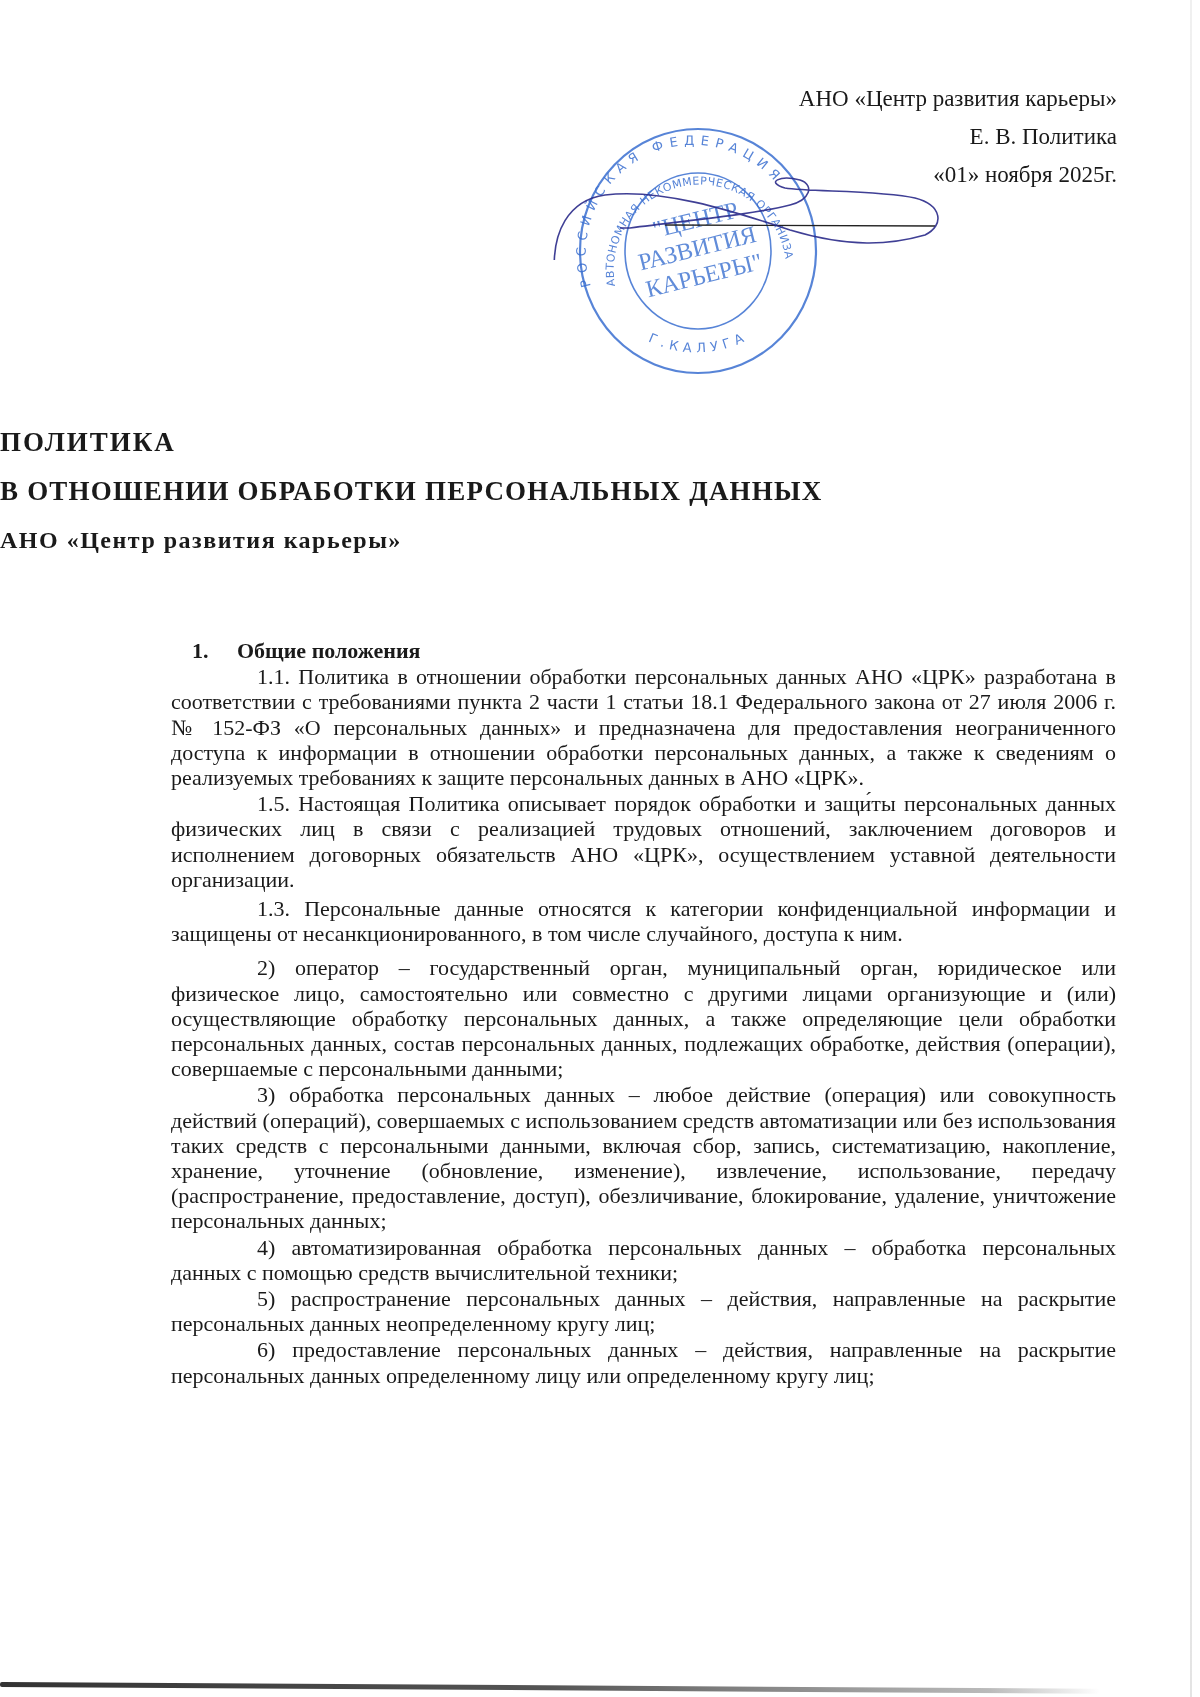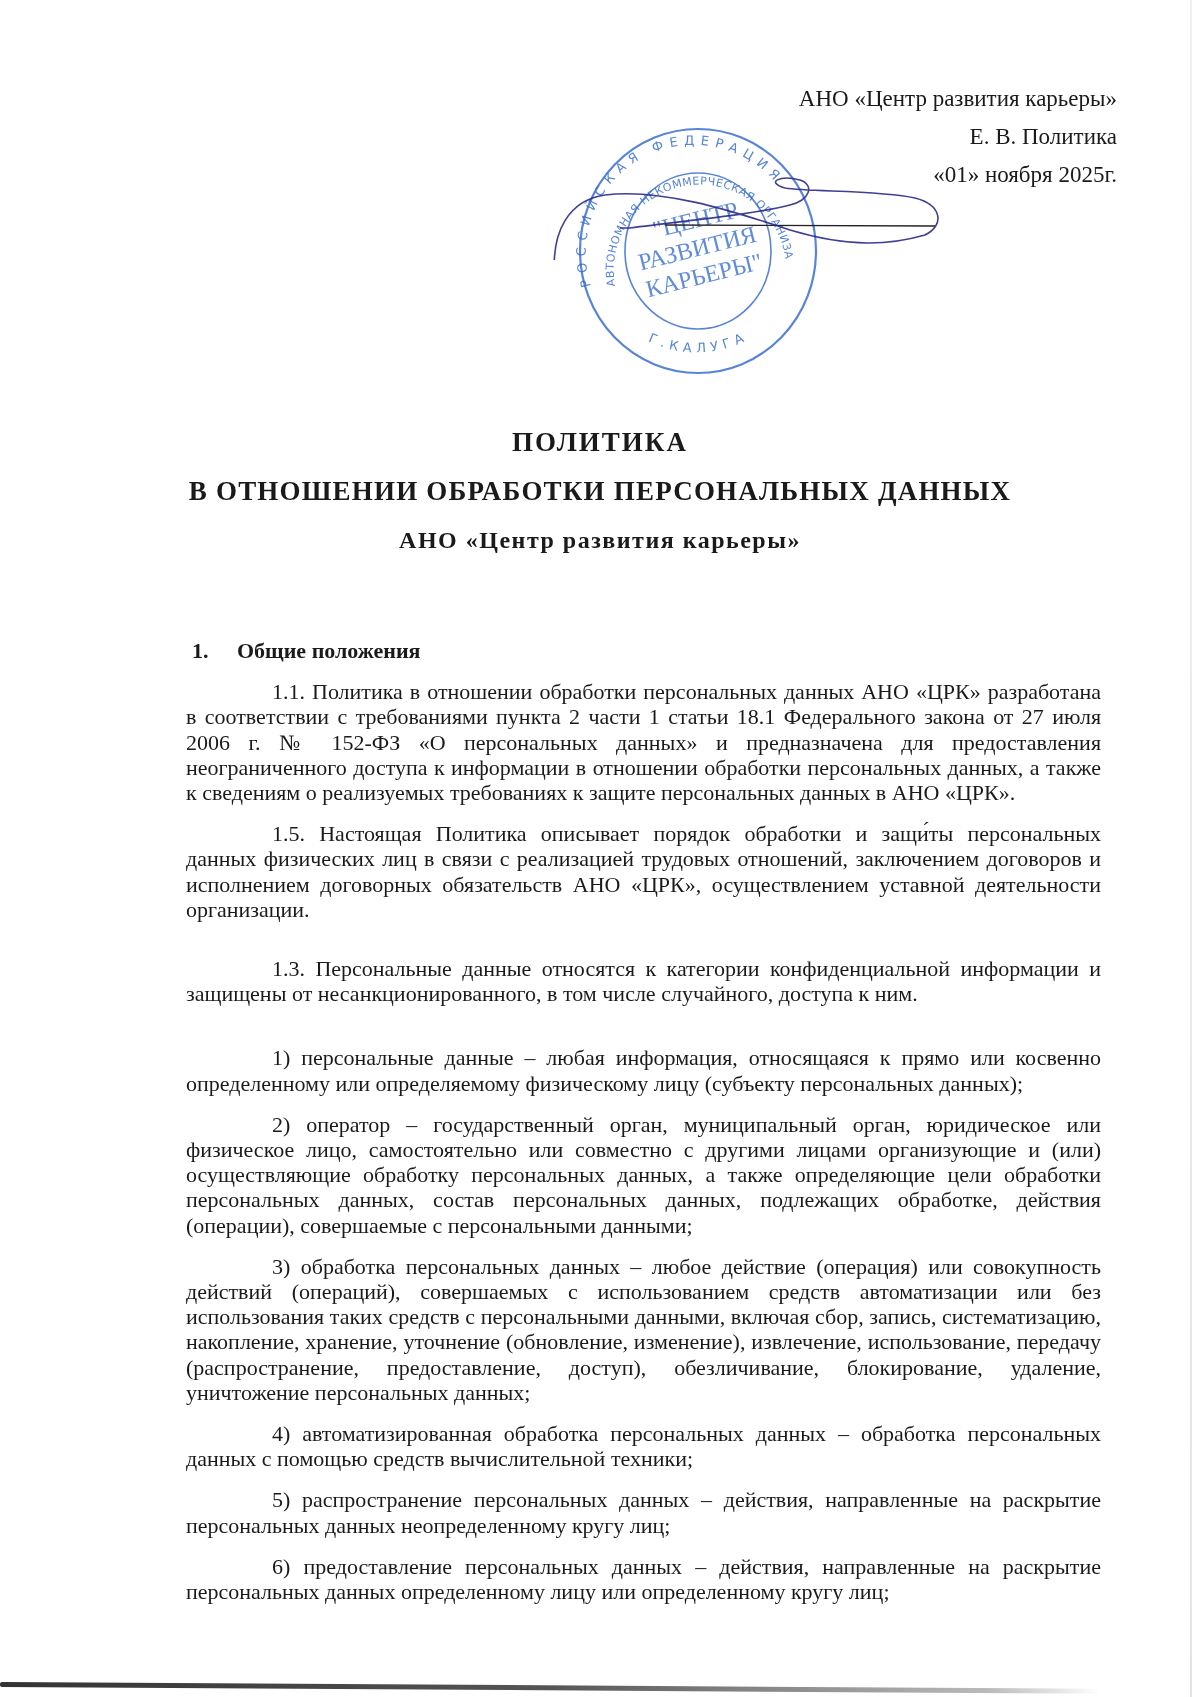--- a/index.html
+++ b/index.html
@@ -11,29 +11,29 @@
     .scan-line { position: absolute; left: 0; top: 1682px; width: 1100px; height: 5px;
       background: linear-gradient(90deg, #333 0%, #555 50%, #bbb 90%, rgba(200,200,200,0) 100%);
       transform: rotate(0.35deg); transform-origin: left center; border-radius: 2px; }
 
     .approval { position: absolute; right: 83px; top: 80px; text-align: right; font-size: 23px; line-height: 38px; }
     .approval .head { font-weight: bold; }
 
     .stamp { position: absolute; left: 553px; top: 116px; width: 300px; height: 260px; }
     .signature { position: absolute; left: 550px; top: 170px; width: 400px; height: 90px; }
 
-    .title { position: absolute; left: 0; width: 1200px; text-align: center; font-weight: bold; }
+    .title { position: absolute; left: 0; width: 1200px; text-align: left; font-weight: bold; }
     .t1 { top: 427px; font-size: 27px; letter-spacing: 2px; }
     .t2 { top: 476px; font-size: 27px; letter-spacing: 1.2px; }
     .t3 { top: 527px; font-size: 24px; letter-spacing: 1.5px; }
 
     .body { position: absolute; left: 170px; width: 947px; top: 638px; font-size: 22px; line-height: 25.2px; }
     .section-heading { font-weight: bold; margin: 0; padding-left: 22px; }
     .section-heading .num { display: inline-block; width: 45px; }
-    p.para { margin: 16px; text-align: justify; text-indent: 86px; }
+    p.para { margin: 1px; text-align: justify; text-indent: 86px; }
     .gap { height: 7px; }
     .gap-sm { height: 2px; }
   </style>
 </head>
 <body>
 
 <div class="page-edge"></div>
 
 <svg class="stamp" viewBox="0 0 300 260">
   <defs>
@@ -74,21 +74,20 @@
 
 <div class="body">
   <div class="section-heading">
     <span class="num">1.</span><span>Общие положения</span>
   </div>
   <p class="para">1.1. Политика в отношении обработки персональных данных АНО «ЦРК» разработана в соответствии с требованиями пункта 2 части 1 статьи 18.1 Федерального закона от 27 июля 2006 г. № 152-ФЗ «О персональных данных» и предназначена для предоставления неограниченного доступа к информации в отношении обработки персональных данных, а также к сведениям о реализуемых требованиях к защите персональных данных в АНО «ЦРК».</p>
   <p class="para">1.5. Настоящая Политика описывает порядок обработки и защи́ты персональных данных физических лиц в связи с реализацией трудовых отношений, заключением договоров и исполнением договорных обязательств АНО «ЦРК», осуществлением уставной деятельности организации.</p>
   <div class="gap-sm"></div>
   <p class="para">1.3. Персональные данные относятся к категории конфиденциальной информации и защищены от несанкционированного, в том числе случайного, доступа к ним.</p>
   <div class="gap"></div>
-  <p class="para">1) персональные данные – любая информация, относящаяся к прямо или косвенно определенному или определяемому физическому лицу (субъекту персональных данных);</p>
   <p class="para">2) оператор – государственный орган, муниципальный орган, юридическое или физическое лицо, самостоятельно или совместно с другими лицами организующие и (или) осуществляющие обработку персональных данных, а также определяющие цели обработки персональных данных, состав персональных данных, подлежащих обработке, действия (операции), совершаемые с персональными данными;</p>
   <p class="para">3) обработка персональных данных – любое действие (операция) или совокупность действий (операций), совершаемых с использованием средств автоматизации или без использования таких средств с персональными данными, включая сбор, запись, систематизацию, накопление, хранение, уточнение (обновление, изменение), извлечение, использование, передачу (распространение, предоставление, доступ), обезличивание, блокирование, удаление, уничтожение персональных данных;</p>
   <p class="para">4) автоматизированная обработка персональных данных – обработка персональных данных с помощью средств вычислительной техники;</p>
   <p class="para">5) распространение персональных данных – действия, направленные на раскрытие персональных данных неопределенному кругу лиц;</p>
   <p class="para">6) предоставление персональных данных – действия, направленные на раскрытие персональных данных определенному лицу или определенному кругу лиц;</p>
 </div>
 
 <div class="scan-line"></div>
 
 </body></html>

